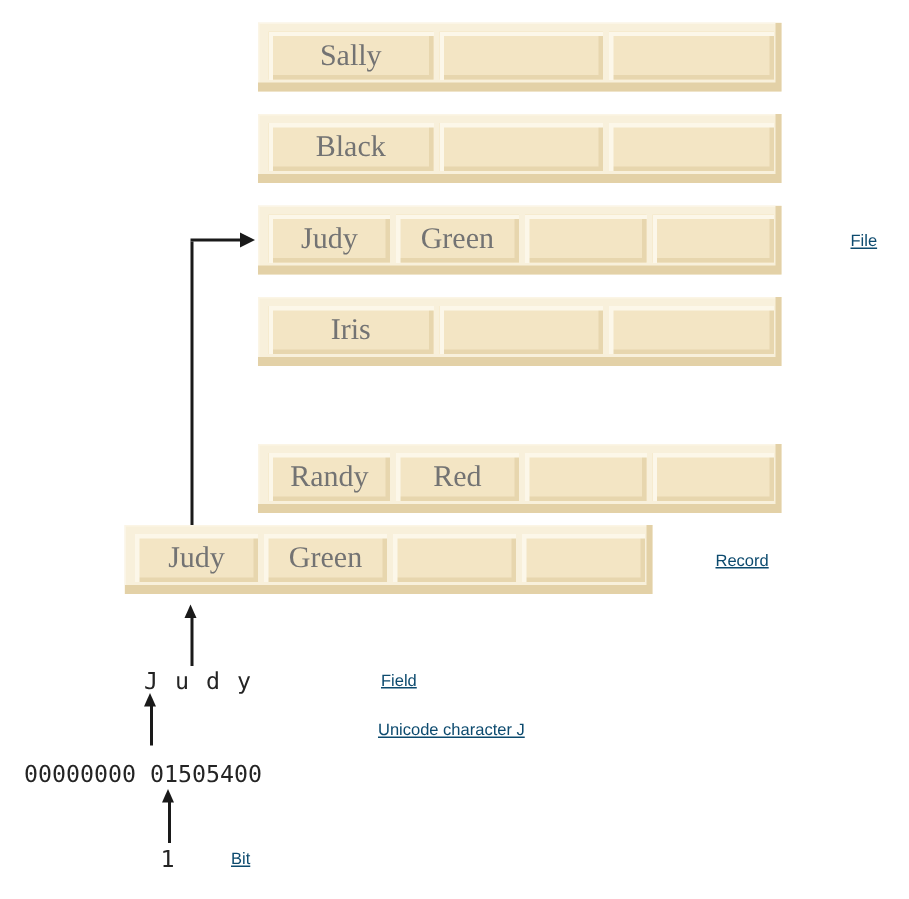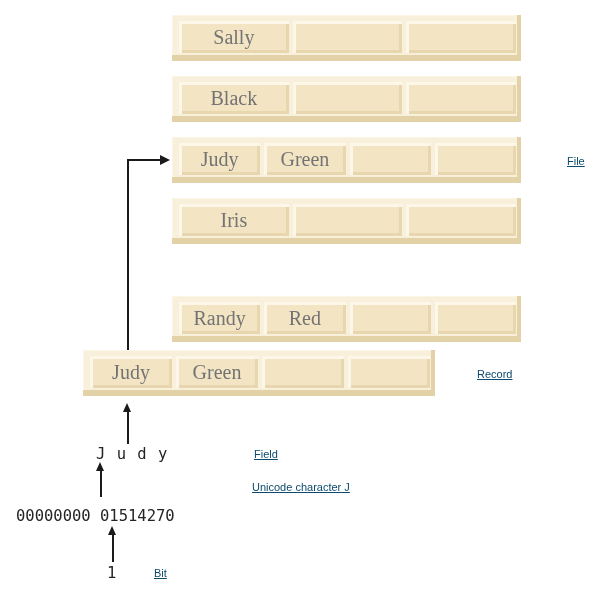--- a/index.html
+++ b/index.html
@@ -83,21 +83,21 @@
 
   <div class="head-up" style="left:123px;top:403px;"></div>
   <div class="line" style="left:127px;top:410px;width:2px;height:34px;"></div>
 
   <div class="mono-text spaced" style="left:96px;top:445px;">J u d y</div>
   <div class="side-label" style="left:254px;top:445px;">Field</div>
 
   <div class="head-up" style="left:96px;top:462px;"></div>
   <div class="line" style="left:100px;top:469px;width:2px;height:28px;"></div>
 
-  <div class="mono-text" style="left:16px;top:507px;">00000000 01514270</div>
+  <div class="mono-text" style="left:16px;top:507px;">00000000 01505400</div>
   <div class="side-label" style="left:252px;top:478px;">Unicode character J</div>
 
   <div class="head-up" style="left:108px;top:526px;"></div>
   <div class="line" style="left:112px;top:533px;width:2px;height:29px;"></div>
 
   <div class="mono-text" style="left:107px;top:564px;">1</div>
   <div class="side-label" style="left:154px;top:564px;text-align:right;">Bit</div>
 
 </div>
 

